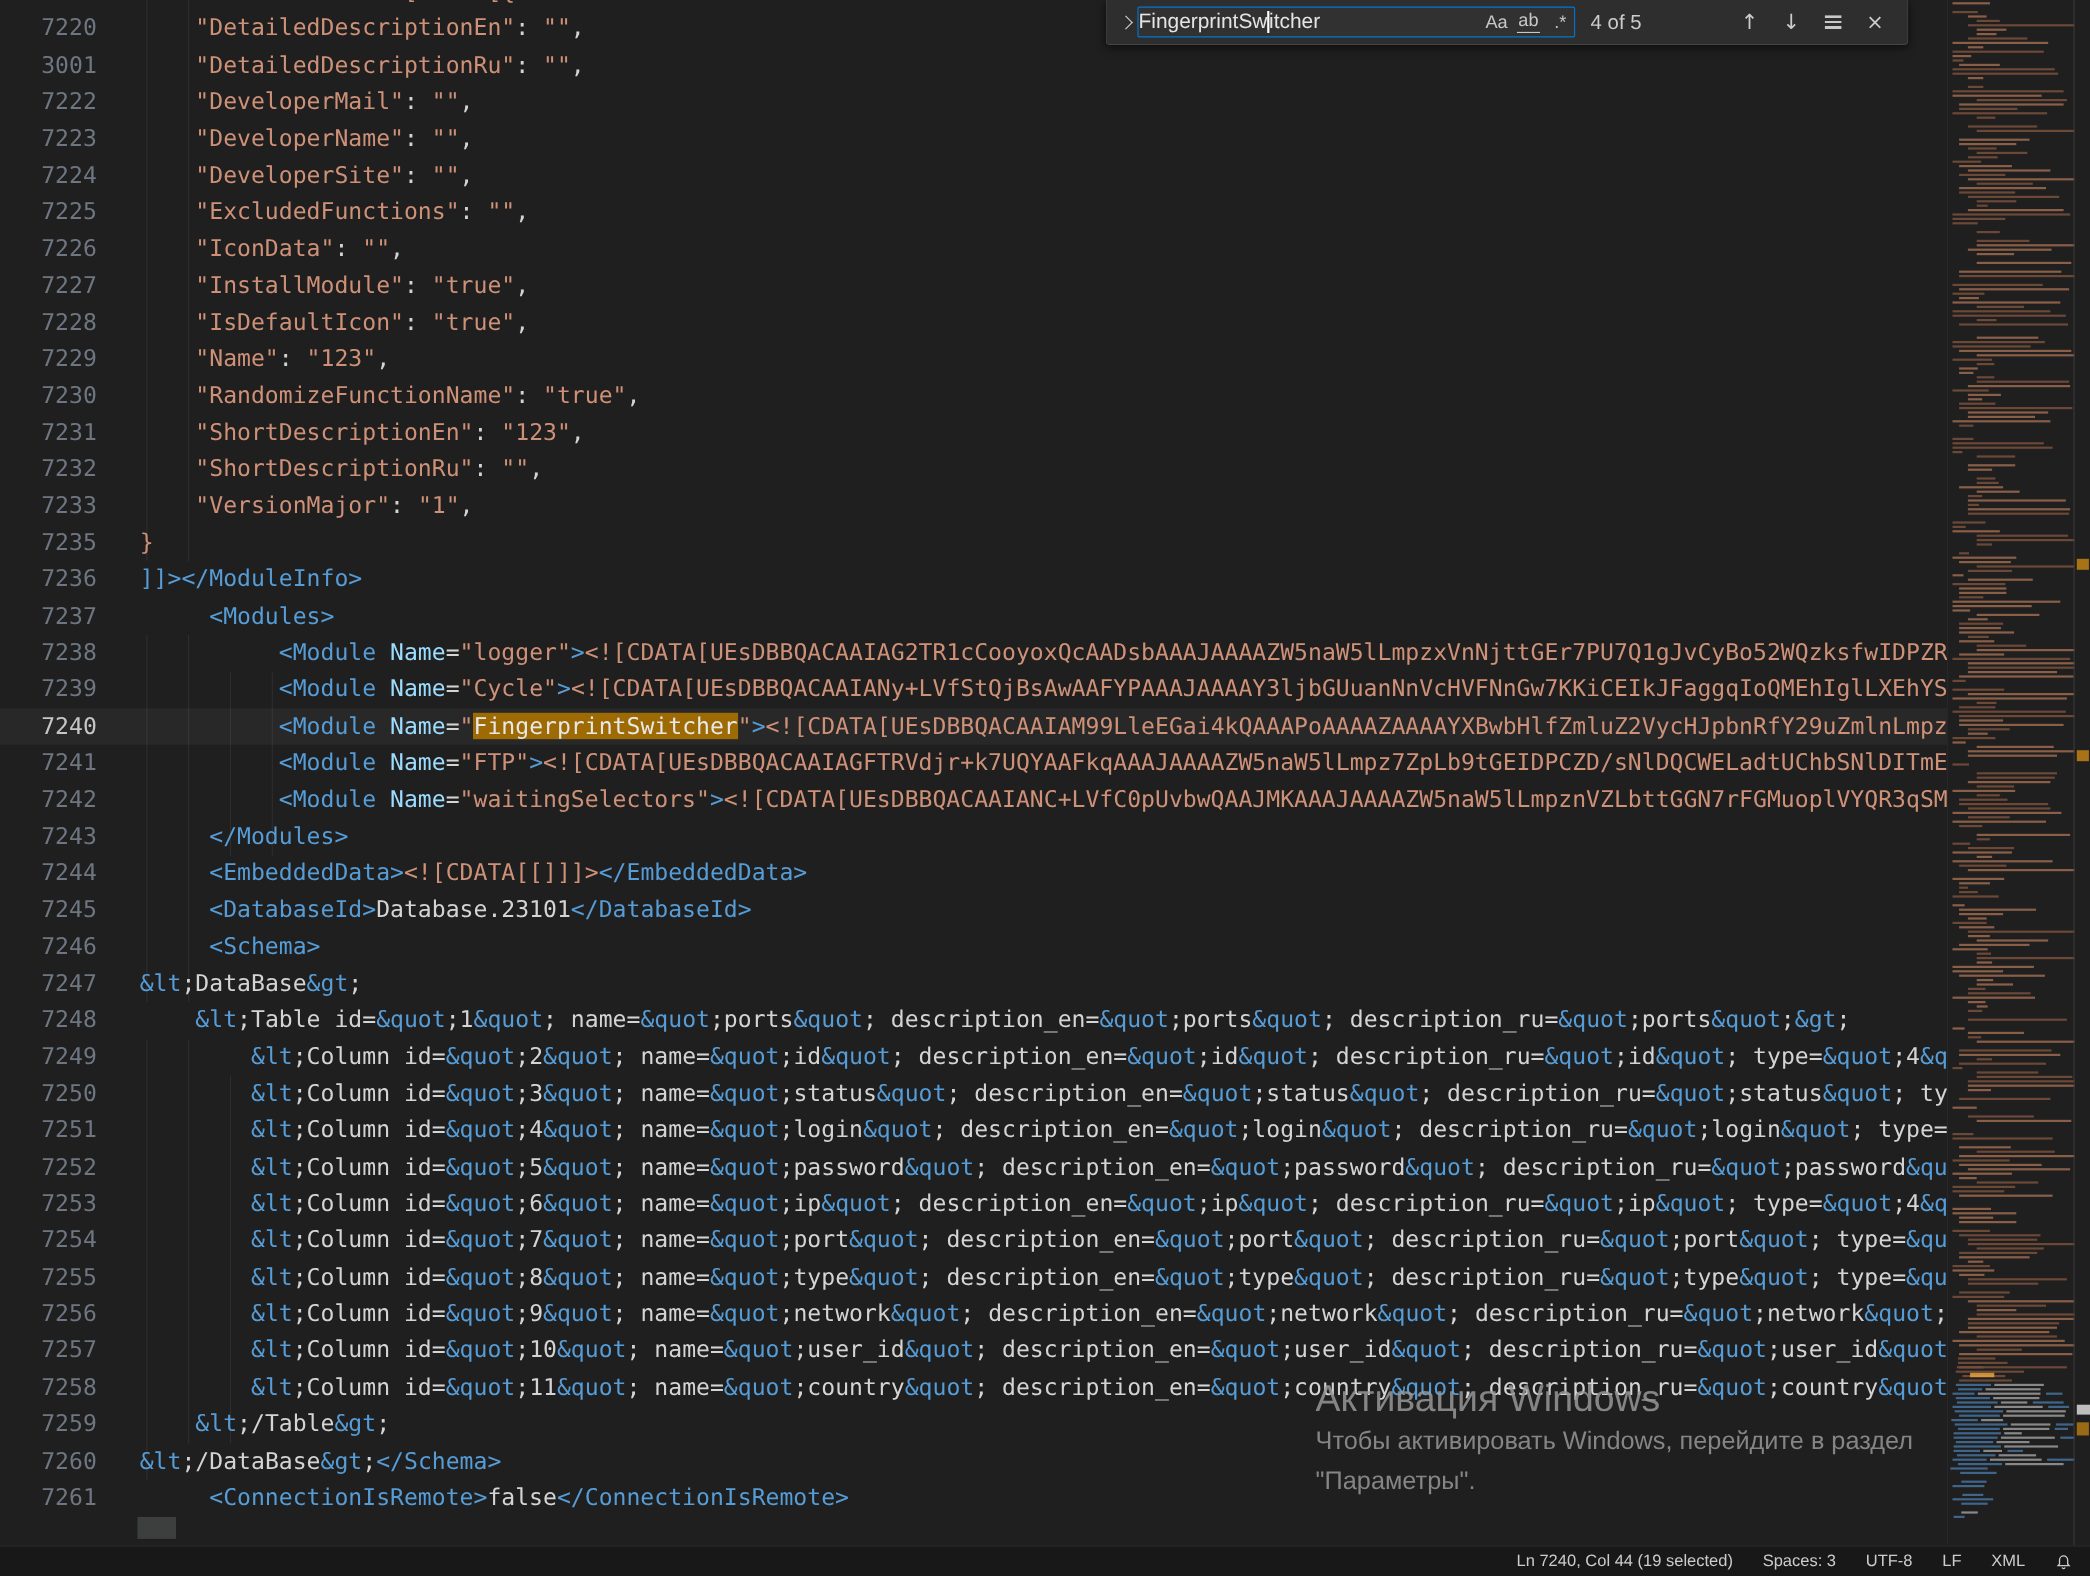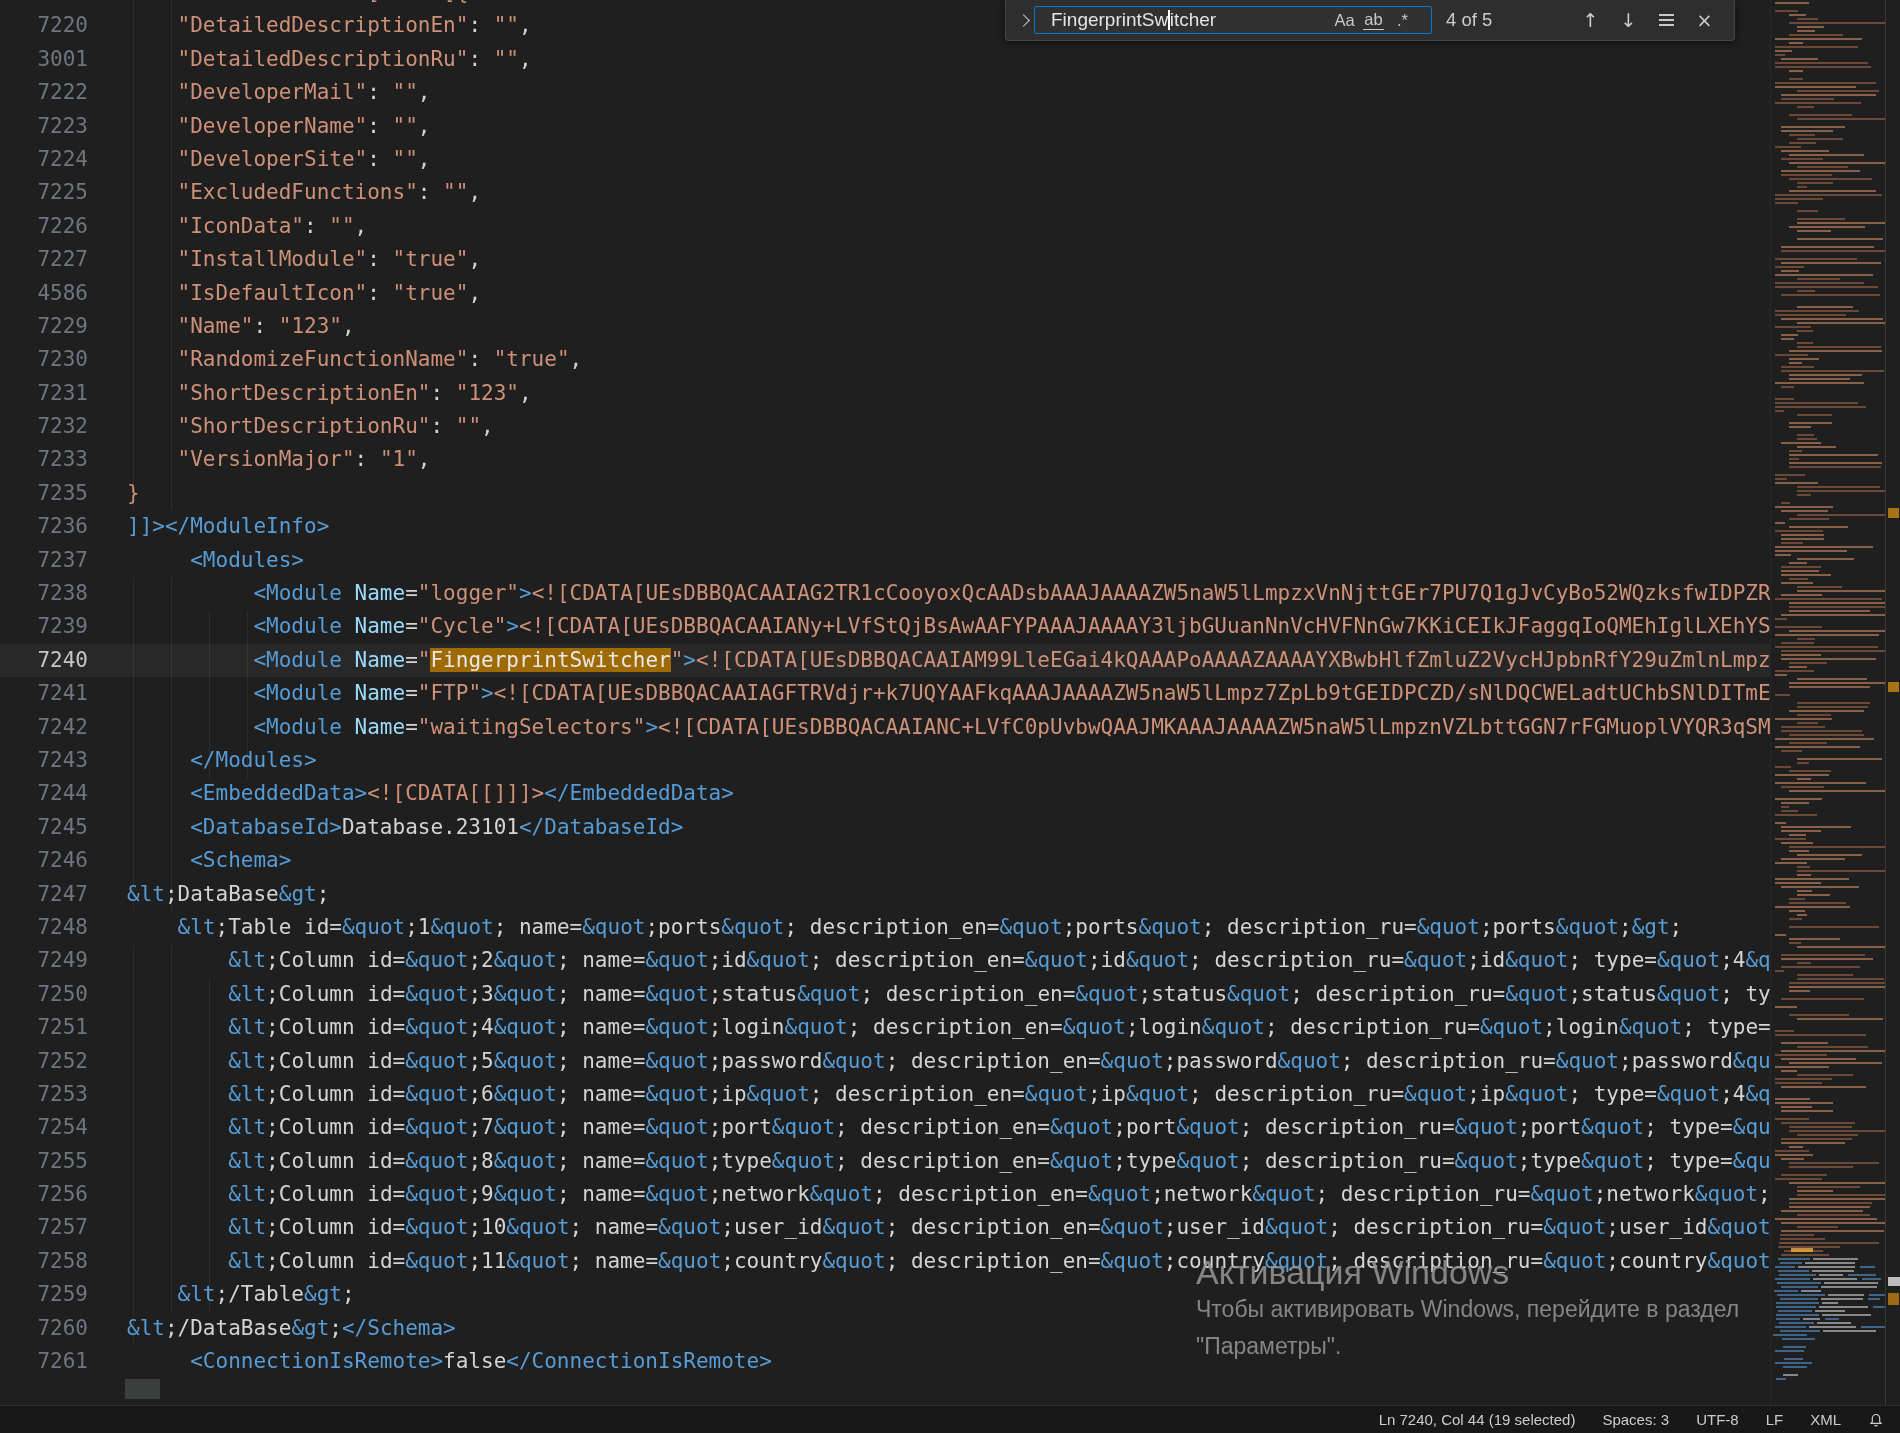--- a/index.html
+++ b/index.html
@@ -21,21 +21,21 @@
   .fold-box{position:absolute;left:125px;top:1379px;width:35px;height:20px;background:#3d3e3e;}
   
   .find-widget{position:absolute;left:1005px;top:0;width:730px;height:41px;z-index:10;
                background:#2e2e2e;border:1px solid #454545;border-top:none;border-radius:0 0 4px 4px;
                box-shadow:0 2px 8px rgba(0,0,0,.55);display:flex;align-items:center;
                padding:0 8px 0 6px;box-sizing:border-box;color:#cccccc;}
   .find-toggle{flex:0 0 22px;display:flex;align-items:center;justify-content:center;cursor:pointer;}
   .chev{width:8px;height:8px;border-right:1.8px solid #cfcfcf;border-top:1.8px solid #cfcfcf;
         transform:rotate(45deg);}
   .find-input{display:flex;align-items:center;width:398px;height:28px;background:#313131;
-              border:1px solid #0078d4;border-radius:2px;padding:0 16px;box-sizing:border-box;}
+              border:1px solid #0078d4;border-radius:2px;padding:0 0;box-sizing:border-box;}
   .find-text{font-size:19px;color:#e4e4e4;white-space:pre;}
   .caret{width:1.5px;height:20px;background:#ffffff;}
   .find-opts{margin-left:auto;display:flex;align-items:center;gap:4px;}
   .opt{min-width:25px;height:24px;display:flex;align-items:center;justify-content:center;
        font-size:16.5px;color:#c8c8c8;border-radius:3px;cursor:pointer;}
   .opt-ww span{border-bottom:1.5px solid #c8c8c8;padding:0 1px;}
   .find-count{margin-left:14px;font-size:18.5px;color:#cccccc;min-width:84px;}
   .find-btns{margin-left:46px;display:flex;align-items:center;gap:9px;}
   .fbtn{width:29px;height:29px;display:flex;align-items:center;justify-content:center;
         font-size:19px;color:#cccccc;border-radius:5px;cursor:pointer;font-family:"DejaVu Sans",sans-serif;}
@@ -77,21 +77,21 @@
     <div class="code-lines" id="code">
         <div class="row"><span class="num">7219</span><span class="ltext"><span class="c-tag">     &lt;ModuleInfo&gt;</span><span class="c-str">&lt;![CDATA[{</span></span></div>
         <div class="row"><span class="num">7220</span><span class="ltext"><span class="c-pun">    </span><span class="c-str">"DetailedDescriptionEn"</span><span class="c-pun">: </span><span class="c-str">""</span><span class="c-pun">,</span></span></div>
         <div class="row"><span class="num">3001</span><span class="ltext"><span class="c-pun">    </span><span class="c-str">"DetailedDescriptionRu"</span><span class="c-pun">: </span><span class="c-str">""</span><span class="c-pun">,</span></span></div>
         <div class="row"><span class="num">7222</span><span class="ltext"><span class="c-pun">    </span><span class="c-str">"DeveloperMail"</span><span class="c-pun">: </span><span class="c-str">""</span><span class="c-pun">,</span></span></div>
         <div class="row"><span class="num">7223</span><span class="ltext"><span class="c-pun">    </span><span class="c-str">"DeveloperName"</span><span class="c-pun">: </span><span class="c-str">""</span><span class="c-pun">,</span></span></div>
         <div class="row"><span class="num">7224</span><span class="ltext"><span class="c-pun">    </span><span class="c-str">"DeveloperSite"</span><span class="c-pun">: </span><span class="c-str">""</span><span class="c-pun">,</span></span></div>
         <div class="row"><span class="num">7225</span><span class="ltext"><span class="c-pun">    </span><span class="c-str">"ExcludedFunctions"</span><span class="c-pun">: </span><span class="c-str">""</span><span class="c-pun">,</span></span></div>
         <div class="row"><span class="num">7226</span><span class="ltext"><span class="c-pun">    </span><span class="c-str">"IconData"</span><span class="c-pun">: </span><span class="c-str">""</span><span class="c-pun">,</span></span></div>
         <div class="row"><span class="num">7227</span><span class="ltext"><span class="c-pun">    </span><span class="c-str">"InstallModule"</span><span class="c-pun">: </span><span class="c-str">"true"</span><span class="c-pun">,</span></span></div>
-        <div class="row"><span class="num">4586</span><span class="ltext"><span class="c-pun">    </span><span class="c-str">"IsDefaultIcon"</span><span class="c-pun">: </span><span class="c-str">"true"</span><span class="c-pun">,</span></span></div>
+        <div class="row"><span class="num">7228</span><span class="ltext"><span class="c-pun">    </span><span class="c-str">"IsDefaultIcon"</span><span class="c-pun">: </span><span class="c-str">"true"</span><span class="c-pun">,</span></span></div>
         <div class="row"><span class="num">7229</span><span class="ltext"><span class="c-pun">    </span><span class="c-str">"Name"</span><span class="c-pun">: </span><span class="c-str">"123"</span><span class="c-pun">,</span></span></div>
         <div class="row"><span class="num">7230</span><span class="ltext"><span class="c-pun">    </span><span class="c-str">"RandomizeFunctionName"</span><span class="c-pun">: </span><span class="c-str">"true"</span><span class="c-pun">,</span></span></div>
         <div class="row"><span class="num">7231</span><span class="ltext"><span class="c-pun">    </span><span class="c-str">"ShortDescriptionEn"</span><span class="c-pun">: </span><span class="c-str">"123"</span><span class="c-pun">,</span></span></div>
         <div class="row"><span class="num">7232</span><span class="ltext"><span class="c-pun">    </span><span class="c-str">"ShortDescriptionRu"</span><span class="c-pun">: </span><span class="c-str">""</span><span class="c-pun">,</span></span></div>
         <div class="row"><span class="num">7233</span><span class="ltext"><span class="c-pun">    </span><span class="c-str">"VersionMajor"</span><span class="c-pun">: </span><span class="c-str">"1"</span><span class="c-pun">,</span></span></div>
         <div class="row"><span class="num">7235</span><span class="ltext"><span class="c-str">}</span></span></div>
         <div class="row"><span class="num">7236</span><span class="ltext"><span class="c-tag">]]&gt;&lt;/ModuleInfo&gt;</span></span></div>
         <div class="row"><span class="num">7237</span><span class="ltext"><span class="c-tag">     &lt;Modules&gt;</span></span></div>
         <div class="row"><span class="num">7238</span><span class="ltext"><span class="c-tag">          &lt;Module </span><span class="c-attr">Name</span><span class="c-pun">=</span><span class="c-str">"logger"</span><span class="c-tag">&gt;</span><span class="c-str">&lt;![CDATA[UEsDBBQACAAIAG2TR1cCooyoxQcAADsbAAAJAAAAZW5naW5lLmpzxVnNjttGEr7PU7Q1gJvCyBo52WQzksfwIDPZRWzDSU52MWhRLYkxRSps0hrF8Lvv16u6SUr2zGYDBMjFHn40m11dVfXVD1vXIsorXf5mx0meVdn1Vq3zyvwzq1LT</span></span></div>
         <div class="row"><span class="num">7239</span><span class="ltext"><span class="c-tag">          &lt;Module </span><span class="c-attr">Name</span><span class="c-pun">=</span><span class="c-str">"Cycle"</span><span class="c-tag">&gt;</span><span class="c-str">&lt;![CDATA[UEsDBBQACAAIANy+LVfStQjBsAwAAFYPAAAJAAAAY3ljbGUuanNnVcHVFNnGw7KKiCEIkJFaggqIoQMEhIglLXEhYSwIiGEhOBCRUVxRVHBjaiIgAMUUXGLiCiKCxUVtY6qFffeuFERFbWO</span></span></div>

